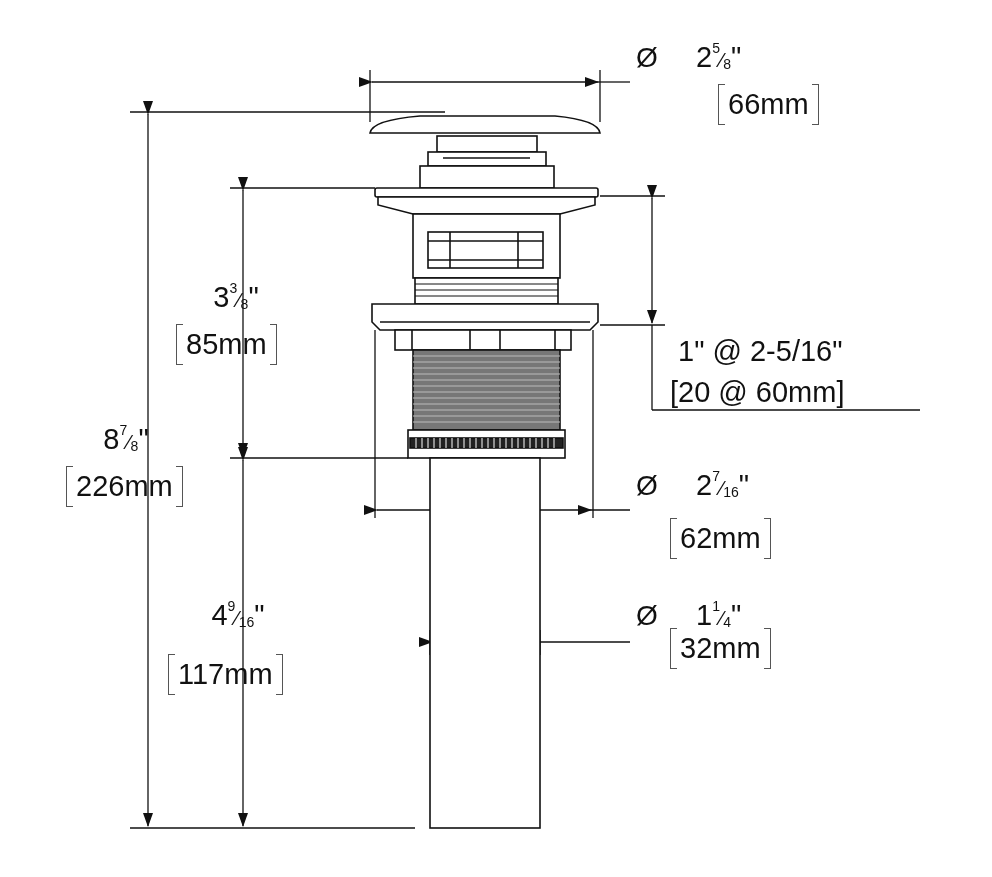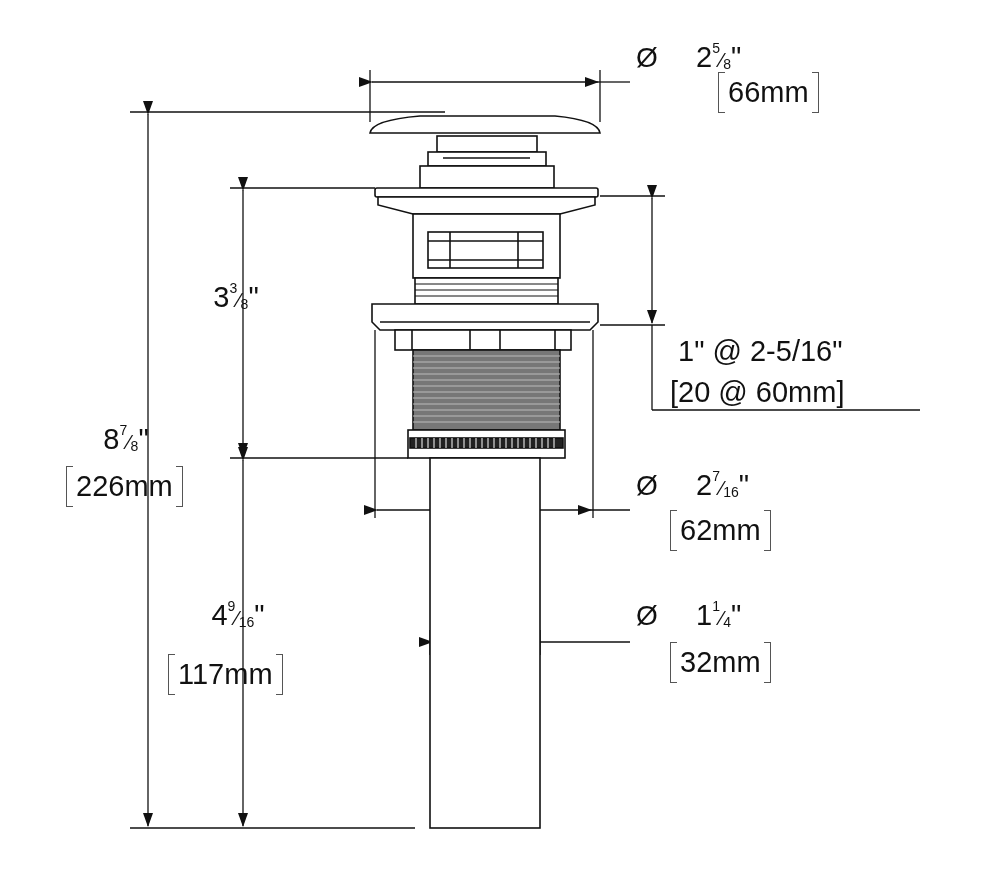--- a/index.html
+++ b/index.html
@@ -137,39 +137,39 @@
     </g>
 
     <rect x="430" y="458" width="110" height="370" fill="#fff"></rect>
   </g>
 </svg>
 
 <div class="dim-block" style="left:636px; top:40px; text-align:left;">
   <div class="big">
     <span class="dia">Ø</span><span class="frac"><span>2</span><sup>5</sup><span class="slash">⁄</span><sub>8</sub><span>"</span></span>
   </div>
-  <div style="margin-top:2px; margin-left:34px;padding-left:48px;">
+  <div style="margin-top:14px; margin-left:34px;padding-left:48px;">
     <span class="mm">66mm</span>
   </div>
 </div>
 
 <div class="dim-block" style="left:636px; top:468px; text-align:left;">
   <div class="big">
     <span class="dia">Ø</span><span class="frac"><span>2</span><sup>7</sup><span class="slash">⁄</span><sub>16</sub><span>"</span></span>
   </div>
-  <div style="margin-top:12px; margin-left:34px;text-align:right;">
+  <div style="margin-top:20px; margin-left:34px;text-align:right;">
     <span class="mm">62mm</span>
   </div>
 </div>
 
 <div class="dim-block" style="left:636px; top:598px; text-align:left;">
   <div class="big">
     <span class="dia">Ø</span><span class="frac"><span>1</span><sup>1</sup><span class="slash">⁄</span><sub>4</sub><span>"</span></span>
   </div>
-  <div style="margin-top:14px; margin-left:34px;">
+  <div style="margin-left:34px;">
     <span class="mm">32mm</span>
   </div>
 </div>
 
 <div class="dim-block" style="left:670px; top:335px; text-align:left;">
   <div class="big" style="padding-left:8px;">1" @ 2-5/16"</div>
   <div class="big" style="margin-top:8px;">[20 @ 60mm]</div>
 </div>
 
 <div class="dim-block" style="left:66px; top:422px; width:160px;">
@@ -178,20 +178,23 @@
   </div>
   <div style="margin-top:14px; text-align:left;">
     <span class="mm">226mm</span>
   </div>
 </div>
 
 <div class="dim-block" style="left:176px; top:280px; width:140px;">
   <div class="big" style="text-align:center; padding-right:20px;">
     <span class="frac"><span>3</span><sup>3</sup><span class="slash">⁄</span><sub>8</sub><span>"</span></span>
   </div>
+  <div style="margin-top:14px; text-align:left;">
+    <span class="mm">85mm</span>
+  </div>
 </div>
 
 <div class="dim-block" style="left:168px; top:598px; width:160px;">
   <div class="big" style="text-align:center; padding-right:20px;">
     <span class="frac"><span>4</span><sup>9</sup><span class="slash">⁄</span><sub>16</sub><span>"</span></span>
   </div>
   <div style="margin-top:26px; text-align:left;">
     <span class="mm">117mm</span>
   </div>
 </div>

